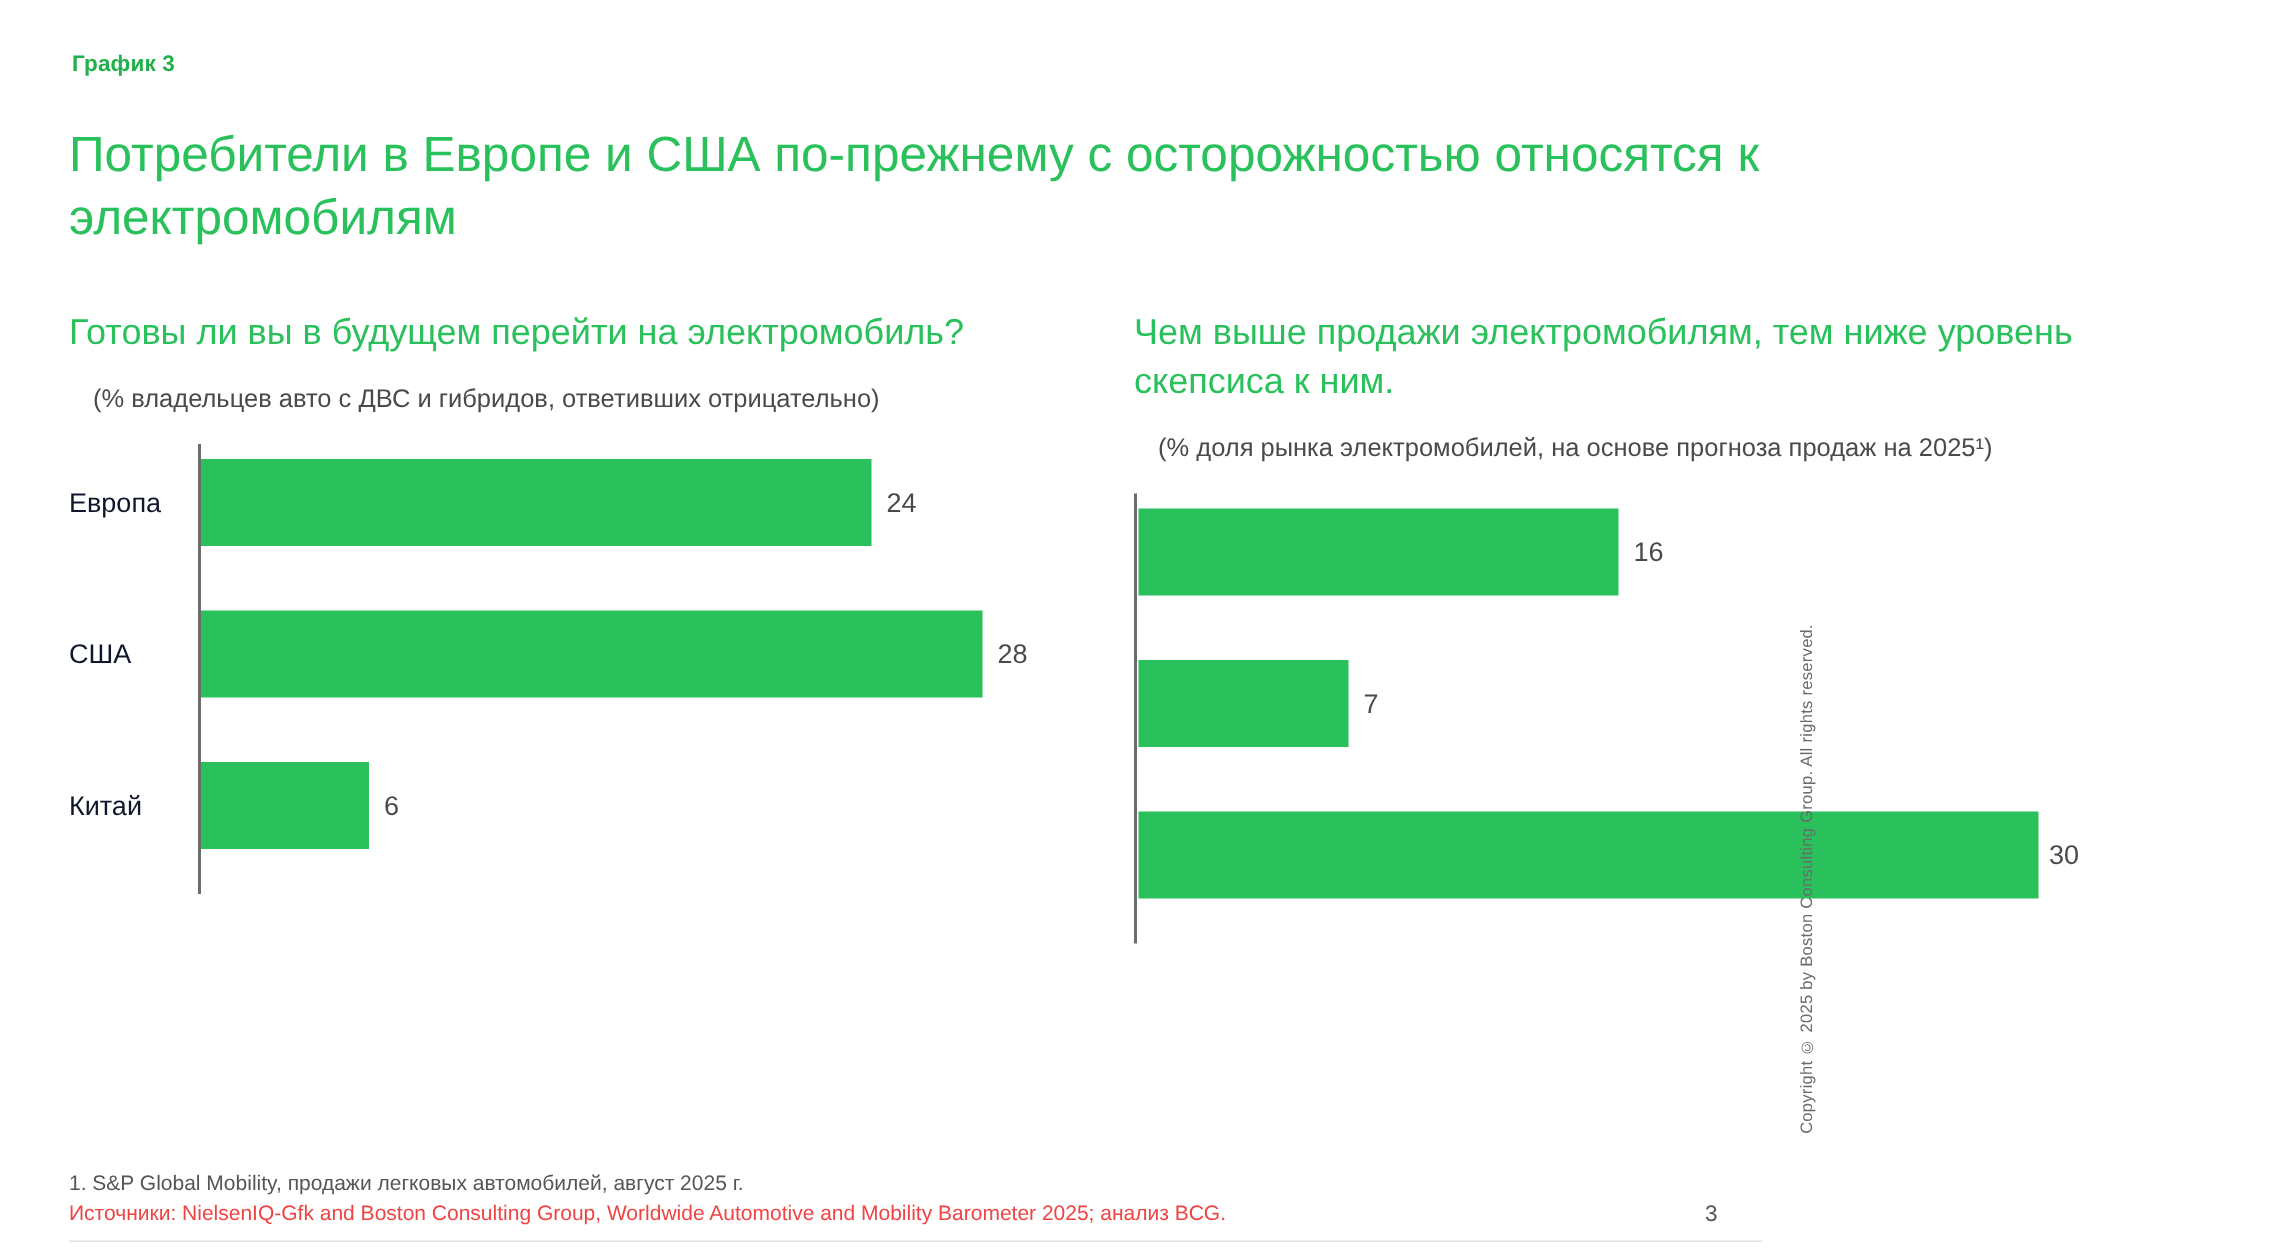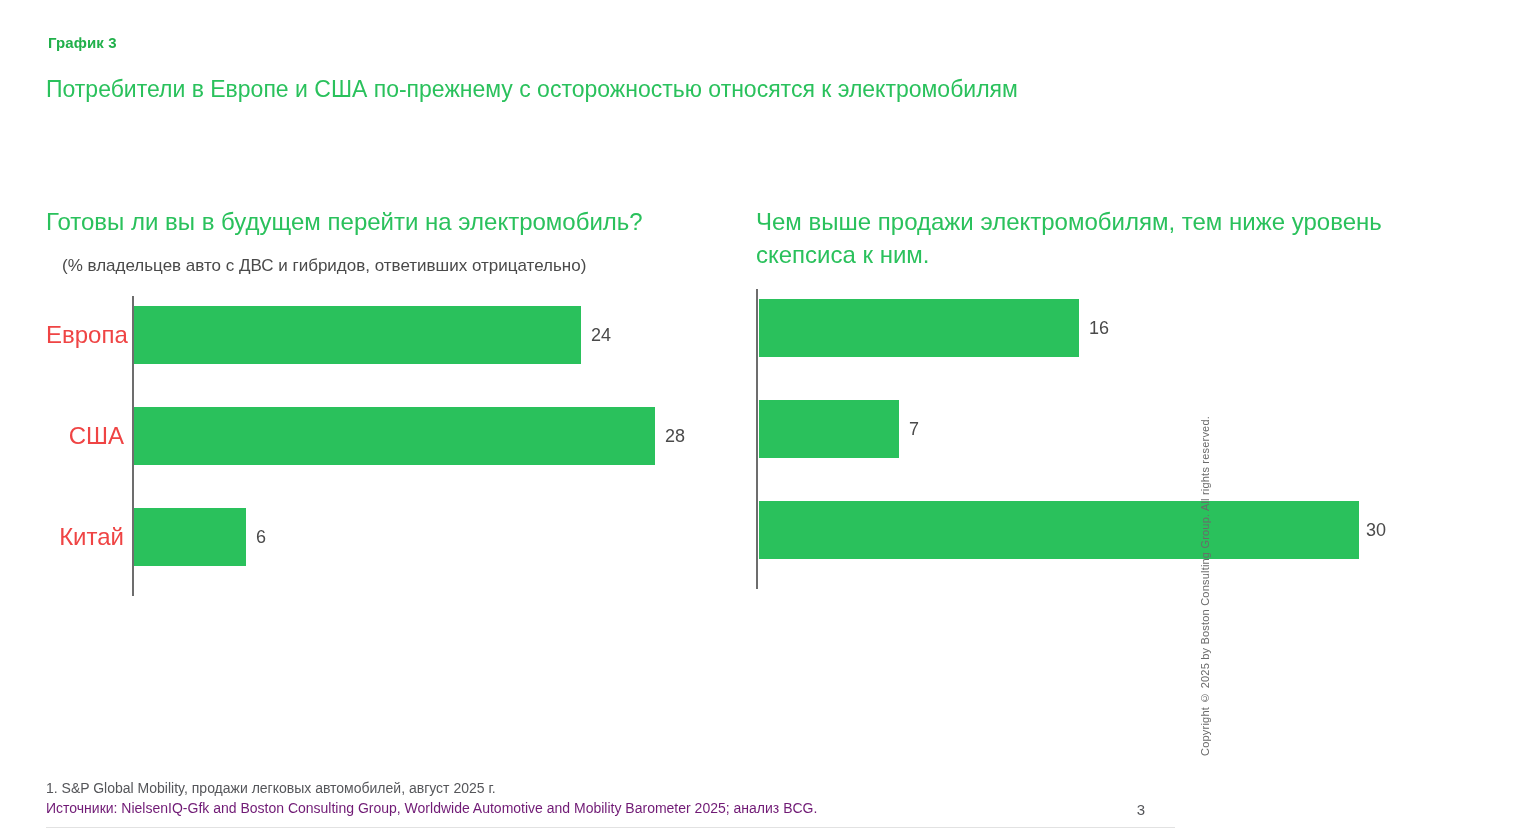--- a/index.html
+++ b/index.html
@@ -28,21 +28,21 @@
     font-size: 15px;
     font-weight: bold;
     color: #21b04b;
     letter-spacing: 0.1px;
   }
   .title {
     position: absolute;
     left: 46px;
     top: 60px;
     width: 1340px;
-    font-size: 23px;
+    font-size: 33px;
     line-height: 1.28;
     font-weight: normal;
     color: #2ac15c;
   }
   .panels {
     position: absolute;
     left: 46px;
     top: 205px;
     width: 1400px;
     display: flex;
@@ -89,23 +89,23 @@
     bottom: 0;
   }
   .row {
     position: absolute;
     height: 58px;
     display: flex;
     align-items: center;
   }
   .row-label {
     position: absolute;
-    text-align: right;
-    font-size: 24px;
-    color: #ef4444;
+    text-align: left;
+    font-size: 18px;
+    color: #0f172a;
     line-height: 58px;
   }
   .bar {
     position: absolute;
     height: 58px;
     background: #2ac15c;
   }
   .bar-value {
     position: absolute;
     font-size: 18px;
@@ -118,21 +118,21 @@
     bottom: 38px;
     font-size: 14px;
     color: #55565a;
     line-height: 1.45;
   }
   .sources {
     position: absolute;
     left: 46px;
     bottom: 18px;
     font-size: 14px;
-    color: #701a75;
+    color: #ef4444;
     line-height: 1.45;
   }
   .page-number {
     position: absolute;
     right: 76px;
     bottom: 18px;
     font-size: 15px;
     color: #55565a;
   }
   .copyright {
@@ -188,20 +188,21 @@
             <span class="bar" style="left:88px; width:112px;"></span>
             <span class="bar-value" style="left:210px;">6</span>
           </div>
 
         </div>
       </div>
     </div>
 
     <div class="panel right">
       <p class="panel-question">Чем выше продажи электромобилям, тем ниже уровень скепсиса к ним.</p>
+      <p class="panel-sub">(% доля рынка электромобилей, на основе прогноза продаж на 2025¹)</p>
       <div class="chart">
         <div class="axis" style="left:0px;"></div>
         <div class="rows">
 
           <div class="row" style="top:10px; left:0; right:0;">
             <span class="bar" style="left:3px; width:320px;"></span>
             <span class="bar-value" style="left:333px;">16</span>
           </div>
 
           <div class="row" style="top:111px; left:0; right:0;">

